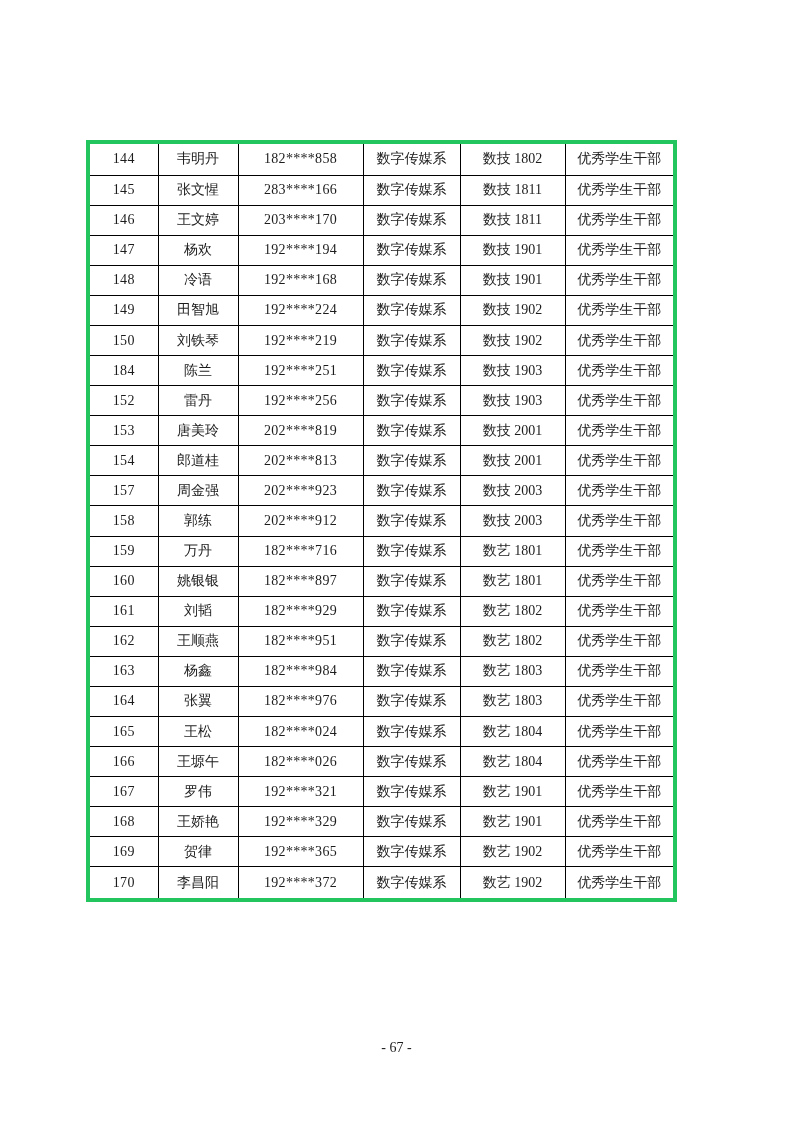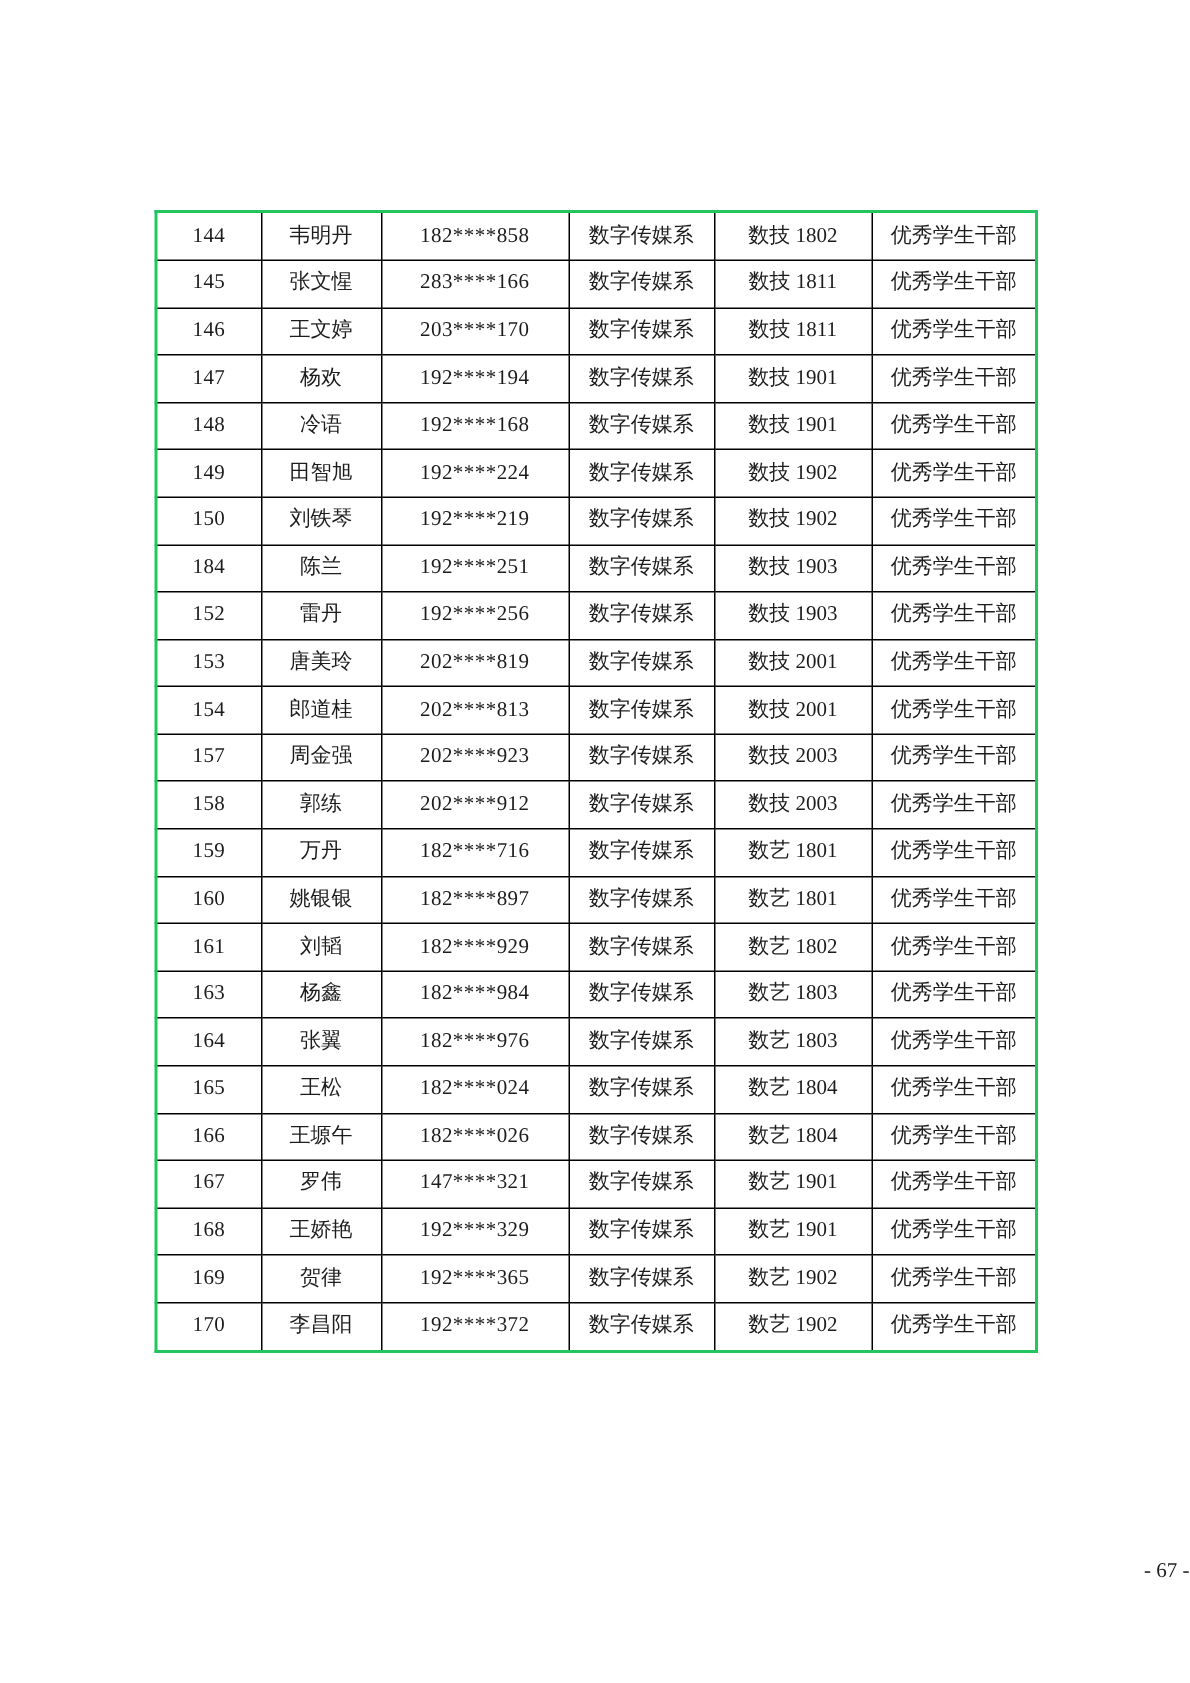--- a/index.html
+++ b/index.html
@@ -11,48 +11,48 @@
     position: relative;
     width: 793px;
     height: 1122px;
     background: #ffffff;
     font-family: "Liberation Serif", "DejaVu Serif", serif;
     color: #1c1c1c;
     overflow: hidden;
   }
   table.award-table {
     position: absolute;
-    left: 103px;
+    left: 86px;
     top: 140px;
     width: 587px;
     height: 762px;
     border-collapse: collapse;
     table-layout: fixed;
-    border: 2px solid #22c55e;
+    border: 4px solid #22c55e;
   }
   table.award-table td {
     border: 1px solid #000;
     text-align: center;
     vertical-align: middle;
     font-size: 14px;
     line-height: 1;
     padding: 0;
     white-space: nowrap;
     overflow: hidden;
   }
   td.col-no, td.col-phone {
     font-size: 15px;
     letter-spacing: 0.3px;
   }
   .footer {
     position: absolute;
     left: 0;
     top: 1040px;
     width: 793px;
-    text-align: right;
+    text-align: center;
     font-size: 14px;
     color: #1c1c1c;
   }
 </style>
 </head>
 <body>
 
 <div class="page">
 
   <table class="award-table">
@@ -187,20 +187,28 @@
         </tr>
         <tr>
           <td class="col-no">161</td>
           <td class="col-name">刘韬</td>
           <td class="col-phone">182****929</td>
           <td class="col-dept">数字传媒系</td>
           <td class="col-class">数艺 1802</td>
           <td class="col-award">优秀学生干部</td>
         </tr>
         <tr>
+          <td class="col-no">162</td>
+          <td class="col-name">王顺燕</td>
+          <td class="col-phone">182****951</td>
+          <td class="col-dept">数字传媒系</td>
+          <td class="col-class">数艺 1802</td>
+          <td class="col-award">优秀学生干部</td>
+        </tr>
+        <tr>
           <td class="col-no">163</td>
           <td class="col-name">杨鑫</td>
           <td class="col-phone">182****984</td>
           <td class="col-dept">数字传媒系</td>
           <td class="col-class">数艺 1803</td>
           <td class="col-award">优秀学生干部</td>
         </tr>
         <tr>
           <td class="col-no">164</td>
           <td class="col-name">张翼</td>
@@ -221,21 +229,21 @@
           <td class="col-no">166</td>
           <td class="col-name">王塬午</td>
           <td class="col-phone">182****026</td>
           <td class="col-dept">数字传媒系</td>
           <td class="col-class">数艺 1804</td>
           <td class="col-award">优秀学生干部</td>
         </tr>
         <tr>
           <td class="col-no">167</td>
           <td class="col-name">罗伟</td>
-          <td class="col-phone">147****321</td>
+          <td class="col-phone">192****321</td>
           <td class="col-dept">数字传媒系</td>
           <td class="col-class">数艺 1901</td>
           <td class="col-award">优秀学生干部</td>
         </tr>
         <tr>
           <td class="col-no">168</td>
           <td class="col-name">王娇艳</td>
           <td class="col-phone">192****329</td>
           <td class="col-dept">数字传媒系</td>
           <td class="col-class">数艺 1901</td>

